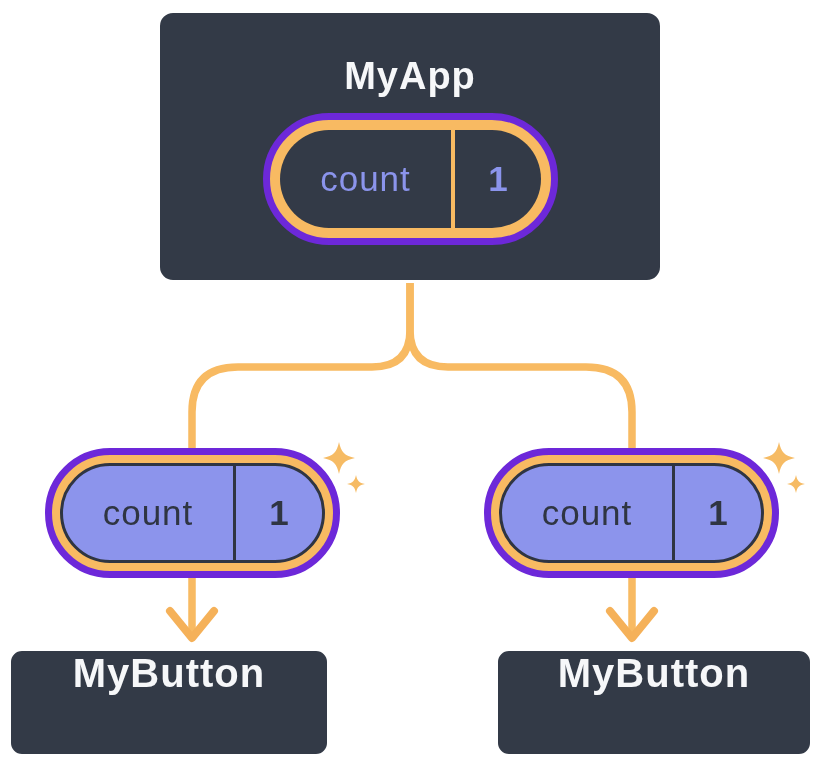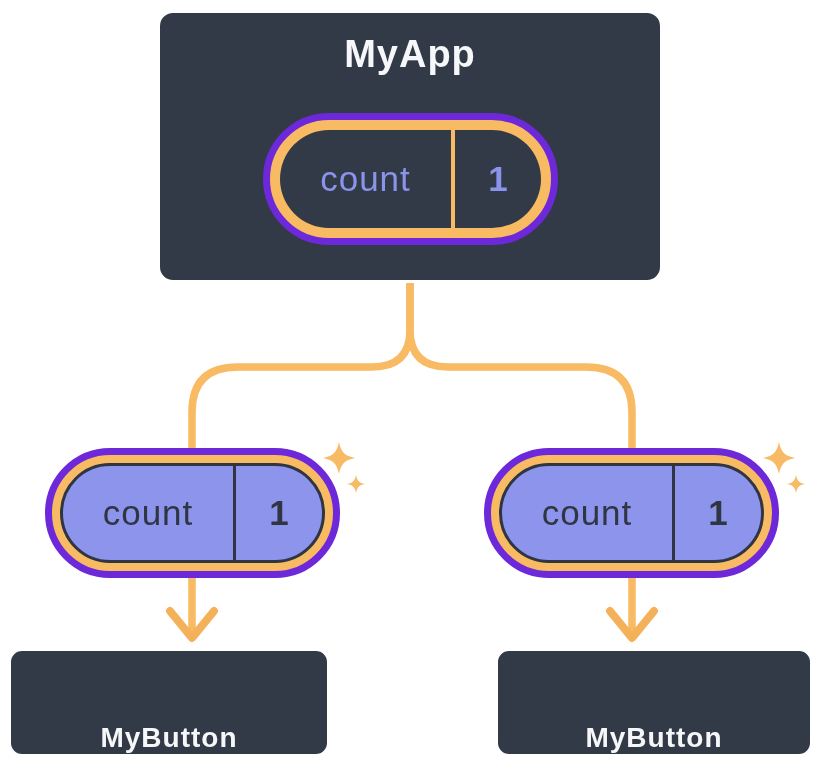--- a/index.html
+++ b/index.html
@@ -14,26 +14,26 @@
 
   
   .node {
     position: absolute; box-sizing: border-box;
     background: #333A47;
     border: 3px solid #ffffff;
     color: #F6F7F9;
   }
   .node-app { left: 157px; top: 10px; width: 506px; height: 273px; border-radius: 16px; }
   .app-title {
-    margin-top: 20px; text-align: center;
+    margin-top: 42px; text-align: center;
     font-size: 38px; font-weight: 600; letter-spacing: 1px;
   }
   .node-btn {
-    display: flex; align-items: flex-end; justify-content: center;
-    font-size: 28px; font-weight: 600; letter-spacing: 1px;
+    display: flex; align-items: flex-start; justify-content: center;
+    font-size: 40px; font-weight: 600; letter-spacing: 1px;
     border-radius: 14px;
   }
   .btn-left  { left: 8px;   top: 648px; width: 322px; height: 109px; }
   .btn-right { left: 495px; top: 648px; width: 318px; height: 109px; }
 
   
   .pill {
     position: absolute; box-sizing: border-box;
     border-radius: 999px;
     background: #F8BA62;            

